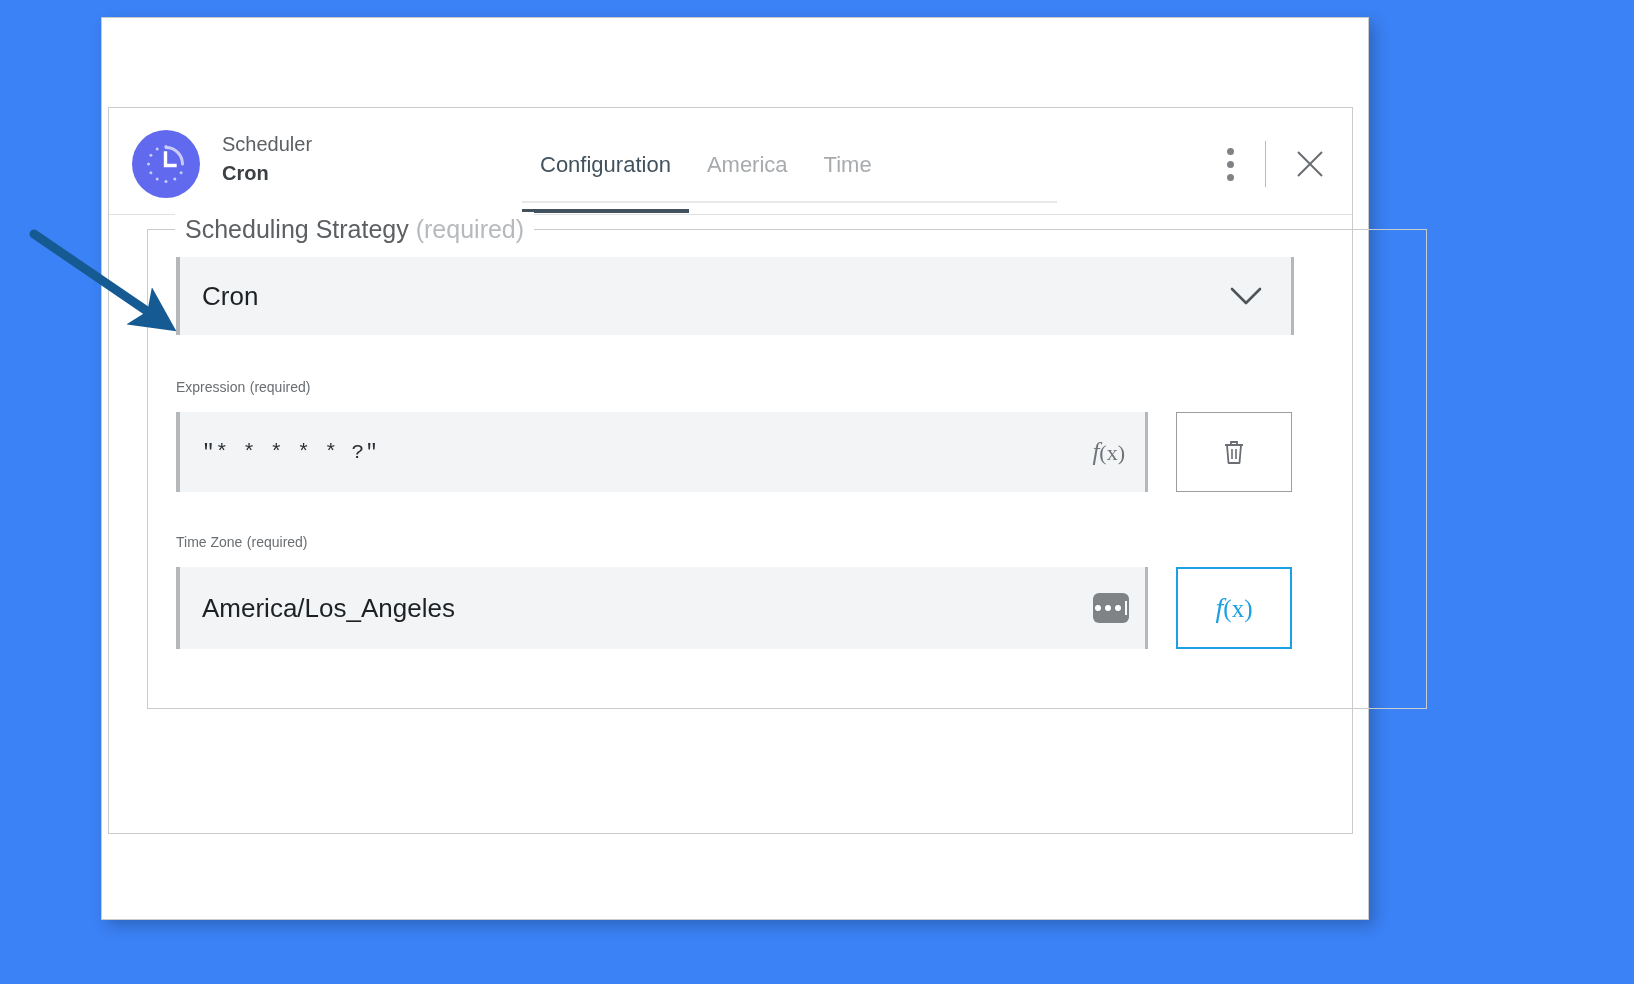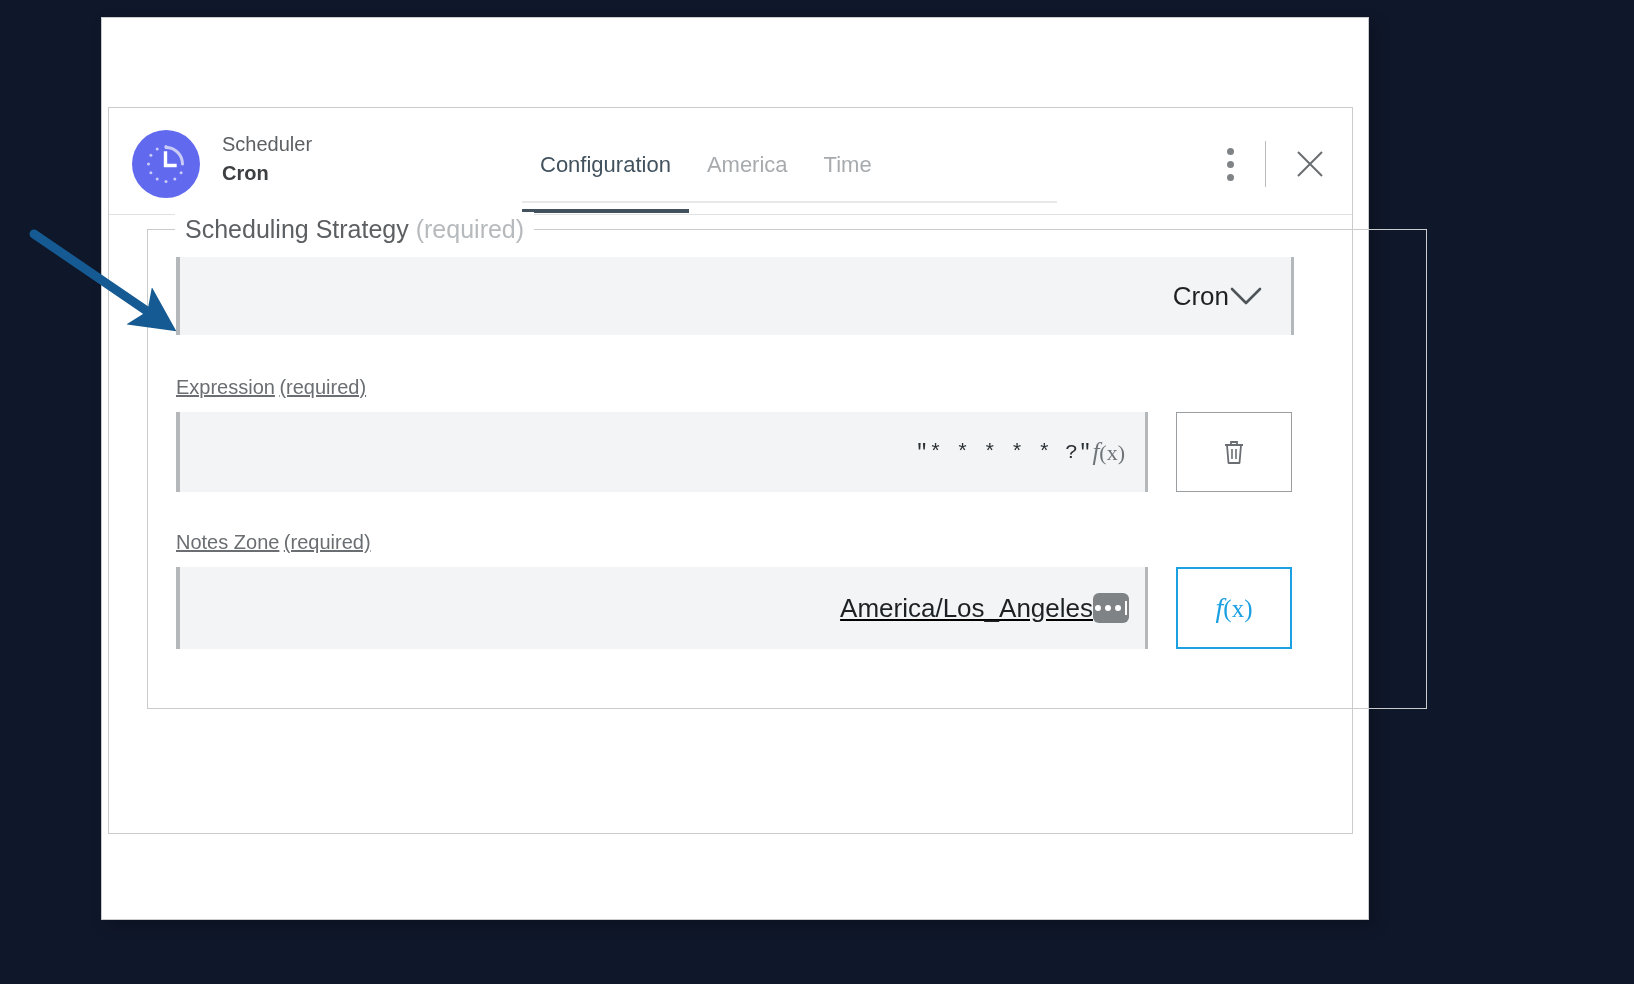--- a/index.html
+++ b/index.html
@@ -9,21 +9,21 @@
     width: 1634px;
     height: 984px;
     overflow: hidden;
     font-family: "Liberation Sans", sans-serif;
   }
 
   #stage {
     position: relative;
     width: 1634px;
     height: 984px;
-    background: #0f172a;
+    background: #3b82f6;
   }
 
   
   .outer-card {
     position: absolute;
     left: 101px;
     top: 17px;
     width: 1268px;
     height: 903px;
     background: #ffffff;
@@ -162,41 +162,39 @@
   }
 
   .fieldset {
     position: absolute;
     left: 38px;
     top: 14px;
     width: 1280px;
     height: 480px;
     border: 1px solid #c9cbcd;
     box-sizing: border-box;
-    text-align: right;
   }
   .legend {
     position: absolute;
     left: 27px;
     top: -18px;
     background: #ffffff;
     padding: 0 10px;
     font-size: 25px;
     color: #5d6063;
     white-space: nowrap;
     line-height: 34px;
   }
   .legend .req { color: #b6babd; }
 
   .field-label {
-    font-size: 20px;
+    font-size: 14px;
     color: #6a6e72;
     line-height: 30px;
     white-space: nowrap;
-    text-decoration: underline;
   }
 
   
   .row {
     position: absolute;
     display: flex;
     align-items: stretch;
   }
 
   .input-shell {
@@ -392,26 +390,26 @@
             <svg width="30" height="32" viewBox="0 0 30 32">
               <path d="M6 9 H24" stroke="#6a6e72" stroke-width="2" fill="none"></path>
               <path d="M12 6 H18 V9 H12 Z" stroke="#6a6e72" stroke-width="1.8" fill="none"></path>
               <path d="M8 9 L9.5 27 H20.5 L22 9" stroke="#6a6e72" stroke-width="1.8" fill="none" stroke-linejoin="round"></path>
               <path d="M13 13 V23 M17 13 V23" stroke="#6a6e72" stroke-width="1.6" fill="none"></path>
             </svg>
           </div>
         </div>
 
         <div style="position:absolute; left:28px; top:297px;">
-          <span class="field-label">Notes Zone</span>
+          <span class="field-label">Time Zone</span>
           <span class="field-label req">(required)</span>
         </div>
 
         <div class="row" style="left:28px; top:337px; width:1118px; height:82px;">
-          <div class="input-shell" style="width:972px;text-decoration:underline;">
+          <div class="input-shell" style="width:972px;">
             <div class="input-value">America/Los_Angeles</div>
             <div class="ellipsis-btn">
               <i></i>
               <i></i>
               <i></i>
               <span class="bar"></span>
             </div>
           </div>
           <div class="side-btn blue">
             <span class="fx-blue"><span>f</span><span class="xchar">(x)</span></span>

